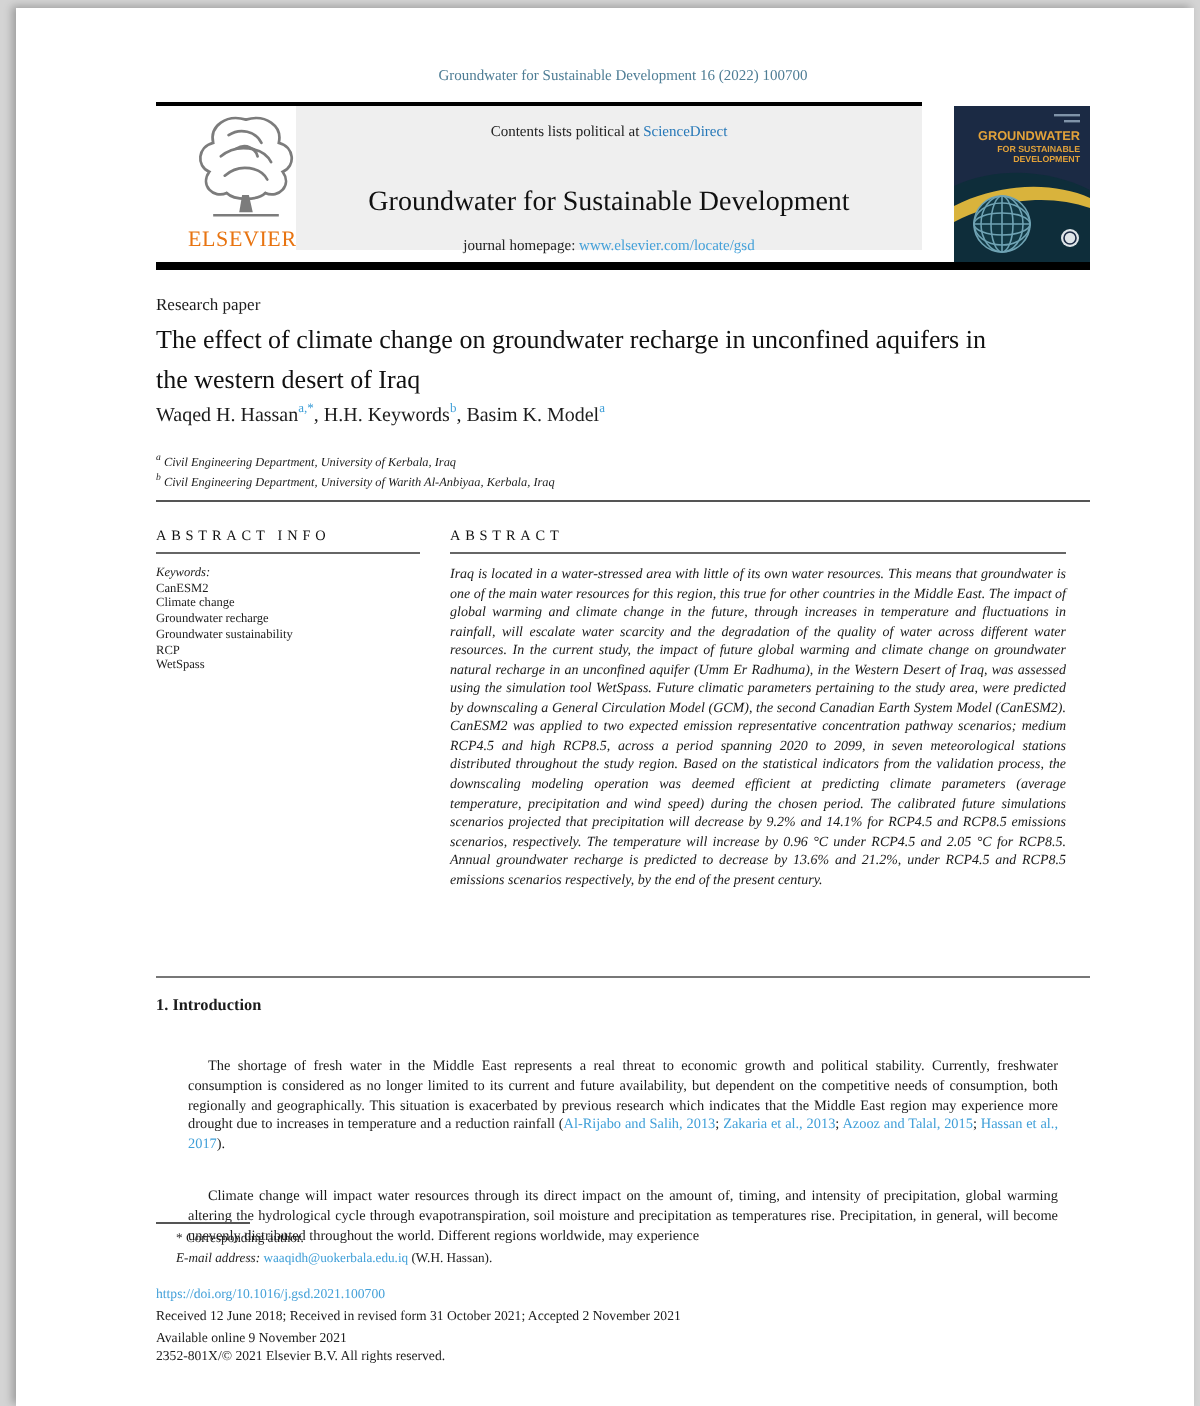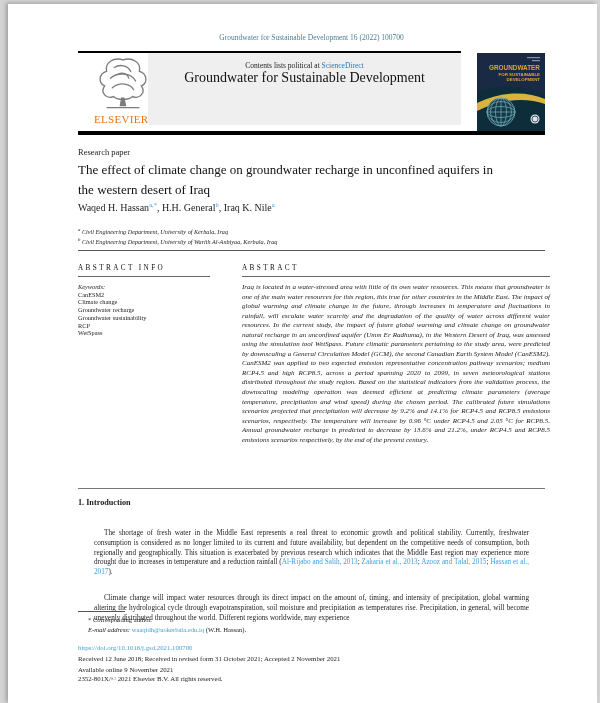--- a/index.html
+++ b/index.html
@@ -32,21 +32,21 @@
     font-size: 11px; color: #e87411; letter-spacing: 0.3px;
     margin-top: -2px; font-family: "Liberation Serif", serif;
   }
 
   .banner {
     left: 140px; top: 49px; width: 313px; height: 72px;
     background: #efefef; text-align: center;
   }
   .contents-line { padding-top: 8px; font-size: 7.5px; color: #222; }
   .sd-link { color: #2678b8; text-decoration: none; text-align: center; }
-  .journal-title { margin-top: 0; font-size: 14px; color: #111; }
+  .journal-title { margin-top: 24px; font-size: 14px; color: #111; }
   .homepage-line { margin-top: 8px; font-size: 7.5px; color: #222; }
   .url-link { color: #45a1d9; text-decoration: none; }
 
   .cover { left: 469px; top: 49px; width: 68px; height: 78px; }
 
   
   .type-label { left: 70px; top: 143px; font-size: 8.5px; }
   .title {
     left: 70px; top: 156px; width: 425px;
     font-size: 13px; line-height: 19.5px; font-weight: normal; margin: 0; color: #111;
@@ -55,21 +55,21 @@
   .seg-sup { color: #3f9fd8; font-size: 6.5px; vertical-align: super; }
   .seg-link { color: #3f9fd8; }
   .seg-italic { font-style: italic; }
   .affils { left: 70px; top: 222px; font-size: 6.2px; font-style: italic; line-height: 7.8px; }
   .affil sup { font-size: 4.8px; }
 
   .mid-rule { left: 70px; top: 246px; width: 467px; height: 1px; background: #555; }
 
   
   .info-col { left: 70px; top: 260px; width: 132px; }
-  .abs-col { left: 234px; top: 260px; width: 308px; }
+  .abs-col { left: 217px; top: 260px; width: 308px; }
   .col-heading { font-size: 7.2px; letter-spacing: 2.4px; color: #111; }
   .col-rule { margin-top: 4px; height: 1px; background: #666; }
   .kw-block { margin-top: 6px; }
   .kw-label { font-style: italic; font-size: 6.3px; line-height: 7.7px; }
   .kw { font-size: 6.3px; line-height: 7.7px; }
   .abstract-text {
     margin-top: 6px; font-size: 7px; line-height: 9.55px;
     text-align: justify; color: #1a1a1a; font-style: italic;
   }
   .abs-bottom-rule { left: 70px; top: 484px; width: 467px; height: 1px; background: #777; }
@@ -110,20 +110,21 @@
       </g>
       <path d="M28,44 L26.5,53 L33.5,53 L31.5,44 Z" fill="#7c7c7c"></path>
       <path d="M13,54.5 L47,54.5" stroke="#7c7c7c" stroke-width="1.4"></path>
     </svg>
     <div class="elsevier-text">ELSEVIER</div>
   </div>
 
   <div class="abs banner">
     <div class="contents-line"><span>Contents lists political at </span><a class="sd-link" href="#">ScienceDirect</a></div>
     <div class="journal-title">Groundwater for Sustainable Development</div>
+    <div class="homepage-line"><span>journal homepage: </span><a class="url-link" href="#">www.elsevier.com/locate/gsd</a></div>
   </div>
 
   <div class="abs cover">
     <svg width="68" height="78" viewBox="0 0 68 78">
       <rect width="68" height="78" fill="#1b2a44"></rect>
       <rect x="50" y="4" width="13" height="1.2" fill="#7f93a8"></rect>
       <rect x="55" y="7" width="8" height="1.2" fill="#7f93a8"></rect>
       <text x="63" y="17" font-size="6.4" fill="#e2a23a" text-anchor="end" font-family="Liberation Sans, sans-serif" font-weight="bold">GROUNDWATER</text>
       <text x="63" y="23" font-size="4.4" fill="#e2a23a" text-anchor="end" font-family="Liberation Sans, sans-serif" font-weight="bold">FOR SUSTAINABLE</text>
       <text x="63" y="28" font-size="4.4" fill="#e2a23a" text-anchor="end" font-family="Liberation Sans, sans-serif" font-weight="bold">DEVELOPMENT</text>
@@ -141,21 +142,21 @@
       <circle cx="58" cy="66" r="3" fill="none" stroke="#1b2a44" stroke-width="0.8"></circle>
     </svg>
   </div>
 
   <div class="abs rule-bottom"></div>
 
   <div class="abs type-label">Research paper</div>
 
   <h1 class="abs title">The effect of climate change on groundwater recharge in unconfined aquifers in the western desert of Iraq</h1>
 
-  <div class="abs authors"><span class="seg-name">Waqed H. Hassan</span><span class="seg-sup">a,*</span><span class="seg-plain">, </span><span class="seg-name">H.H. General</span><span class="seg-sup">b</span><span class="seg-plain">, </span><span class="seg-name">Iraq K. Nile</span><span class="seg-sup">a</span></div>
+  <div class="abs authors"><span class="seg-name">Waqed H. Hassan</span><span class="seg-sup">a,*</span><span class="seg-plain">, </span><span class="seg-name">H.H. Keywords</span><span class="seg-sup">b</span><span class="seg-plain">, </span><span class="seg-name">Basim K. Model</span><span class="seg-sup">a</span></div>
 
   <div class="abs affils">
     <div class="affil"><sup>a</sup> <span>Civil Engineering Department, University of Kerbala, Iraq</span></div>
     <div class="affil"><sup>b</sup> <span>Civil Engineering Department, University of Warith Al-Anbiyaa, Kerbala, Iraq</span></div>
   </div>
 
   <div class="abs mid-rule"></div>
 
   <div class="abs info-col">
     <div class="col-heading">ABSTRACT INFO</div>

